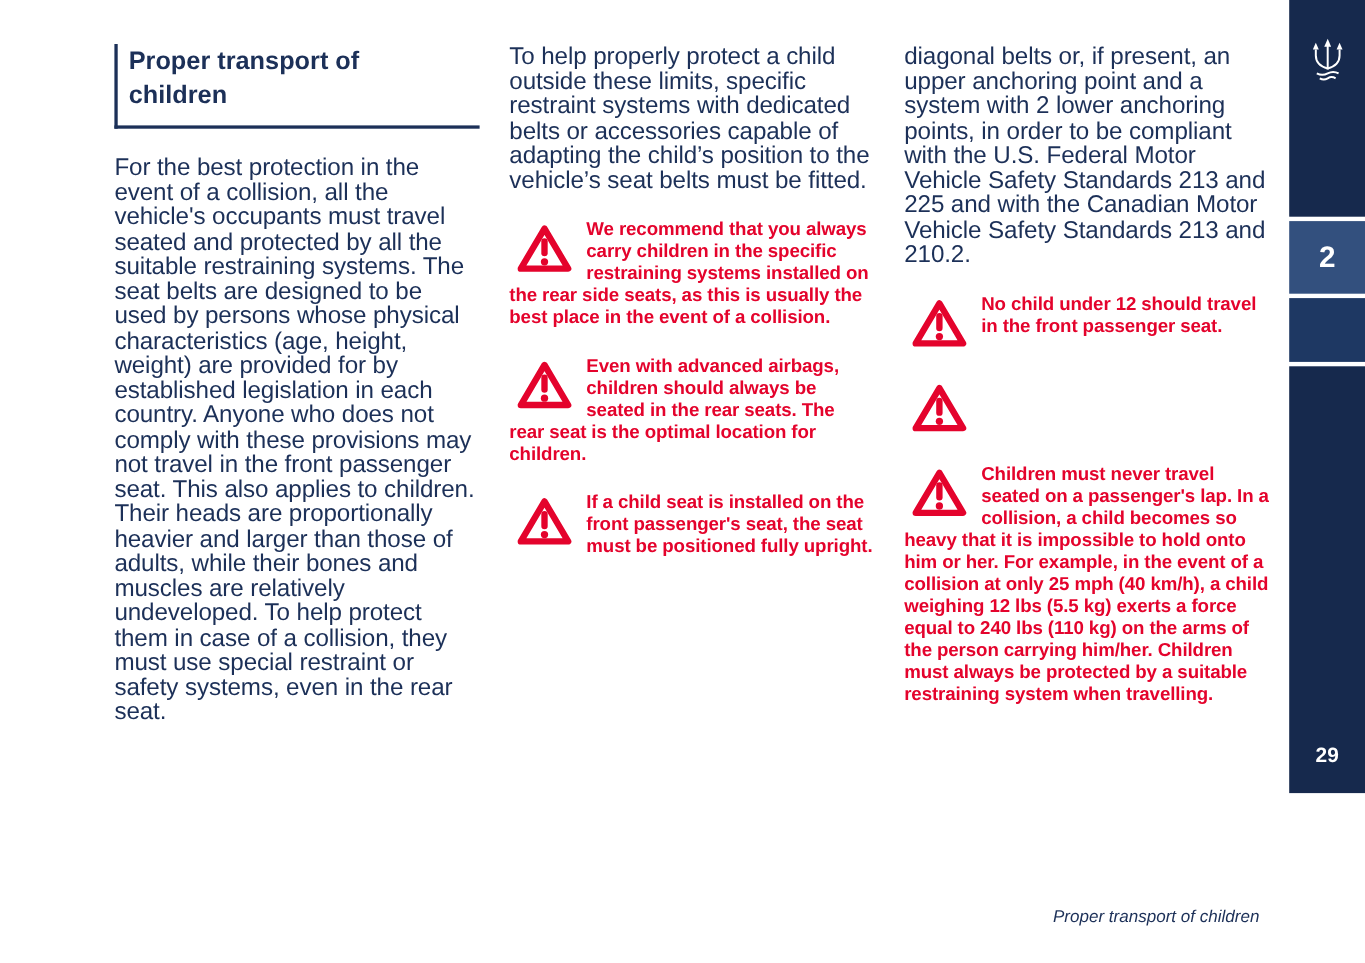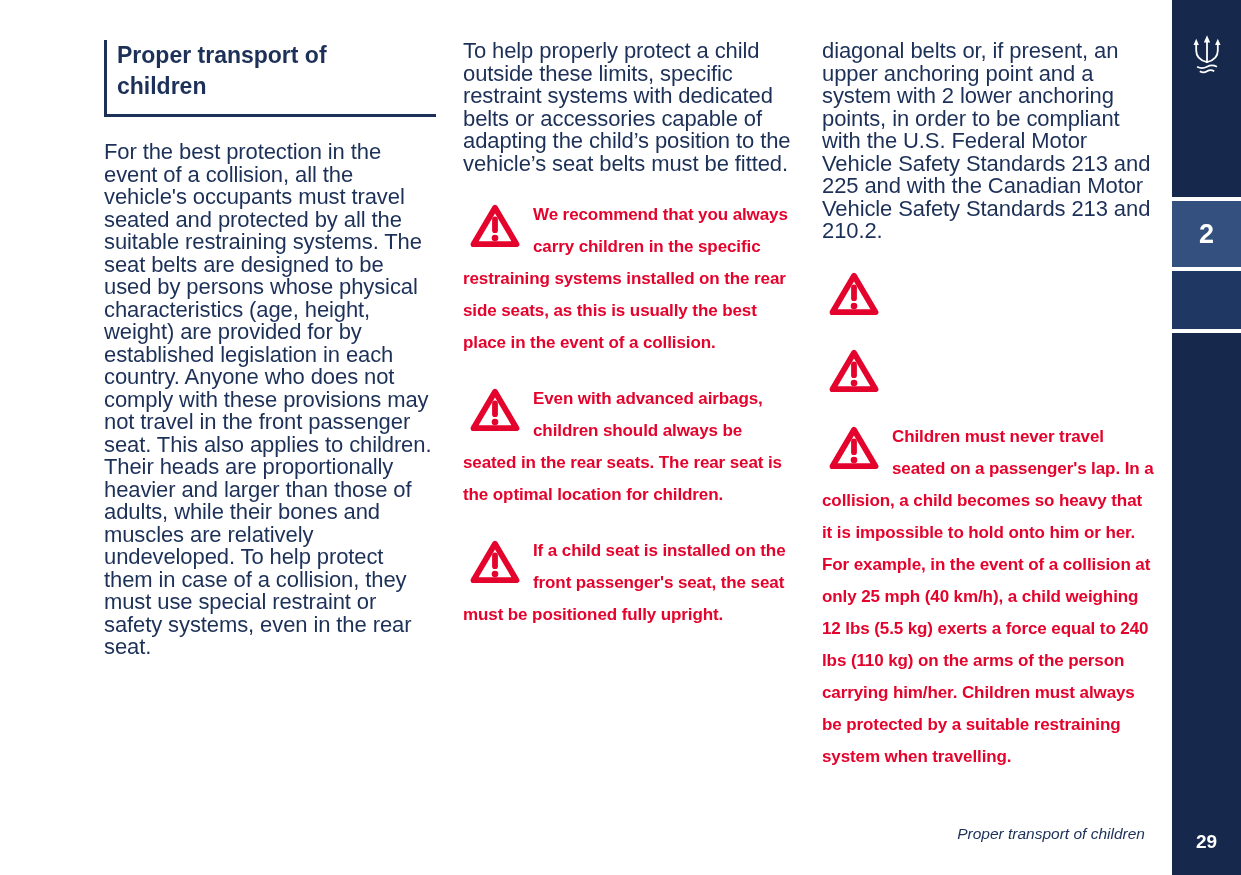--- a/index.html
+++ b/index.html
@@ -42,21 +42,21 @@
     letter-spacing: -0.1px;
     margin: 0 0 20px 0;
   }
   .para.flush { margin-bottom: 0; }
 
   .warning {
     margin: 24px 0;
     color: var(--red, #e4032c);
     font-weight: bold;
     font-size: 17px;
-    line-height: 32px;
+    line-height: 20px;
     letter-spacing: -0.1px;
   }
   .warning::after { content: ""; display: block; clear: both; }
   .warn-icon {
     float: left;
     width: 54px;
     height: 48px;
     margin: 3px 11px 2px 5px;
   }
   .warn-icon .stroke {
@@ -97,21 +97,21 @@
     font-weight: bold;
   }
   .sb-sub {
     height: 58px;
     margin-top: 4px;
     background: var(--sub_tab_blue, #1e3863);
   }
   .sb-rest {
     position: relative;
     margin-top: 4px;
-    height: 542px;
+    height: 388px;
     background: var(--sidebar_navy, #16294d);
   }
   .page-number {
     position: absolute;
     bottom: 22px;
     width: 100%;
     text-align: center;
     color: #ffffff;
     font-size: 19px;
     font-weight: bold;
@@ -169,20 +169,21 @@
     </div>
 
     <div class="col">
       <p class="para">diagonal belts or, if present, an upper anchoring point and a system with 2 lower anchoring points, in order to be compliant with the U.S. Federal Motor Vehicle Safety Standards 213 and 225 and with the Canadian Motor Vehicle Safety Standards 213 and 210.2.</p>
       <div class="warning">
         <svg class="warn-icon" viewBox="0 0 64 58" aria-hidden="true">
           <path class="stroke" d="M32 7 L58 51 H6 Z"></path>
           <path class="stroke" d="M32 21 v13"></path>
           <circle class="fill" cx="32" cy="43.5" r="4"></circle>
         </svg>
+        <span class="warn-text">No child under 12 should travel in the front passenger seat.</span>
       </div>
       <div class="warning">
         <svg class="warn-icon" viewBox="0 0 64 58" aria-hidden="true">
           <path class="stroke" d="M32 7 L58 51 H6 Z"></path>
           <path class="stroke" d="M32 21 v13"></path>
           <circle class="fill" cx="32" cy="43.5" r="4"></circle>
         </svg>
       </div>
       <div class="warning">
         <svg class="warn-icon" viewBox="0 0 64 58" aria-hidden="true">

